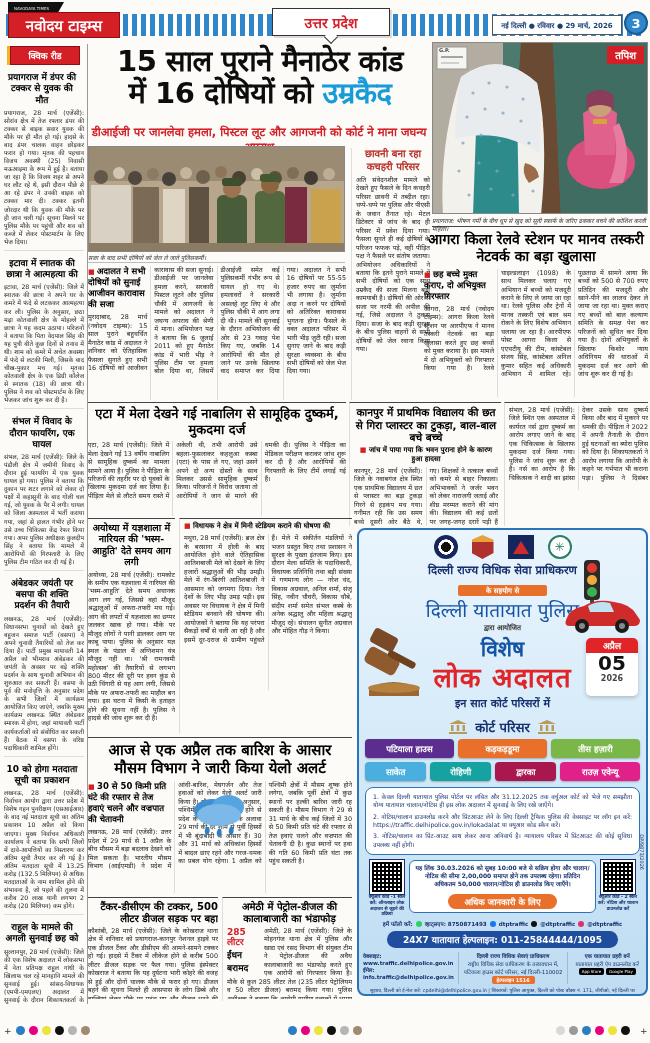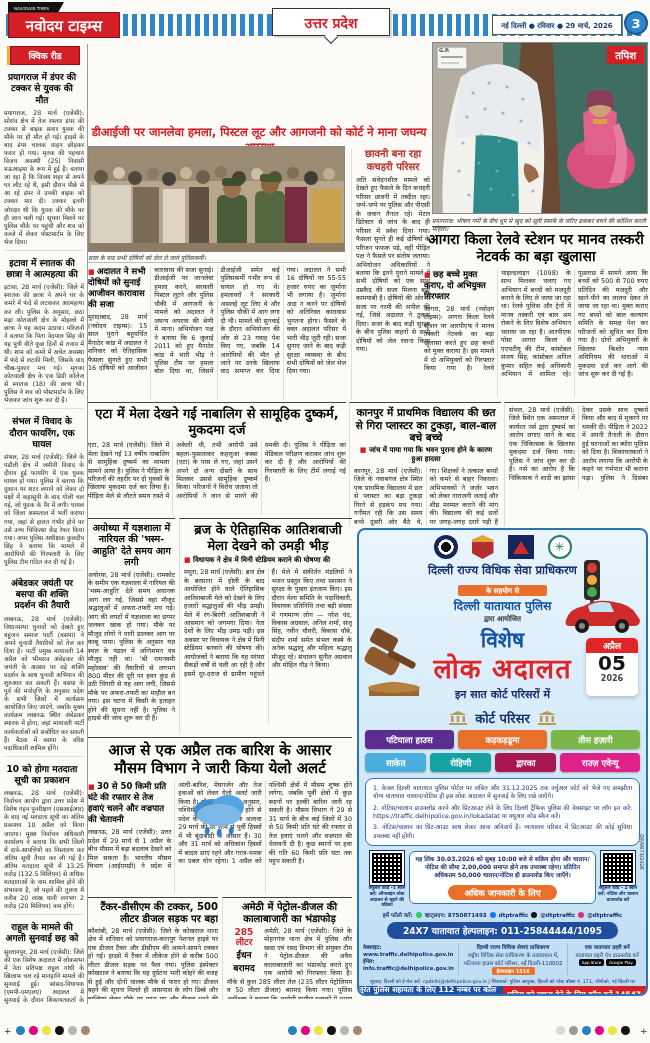--- a/index.html
+++ b/index.html
@@ -39,21 +39,21 @@
   .topline { border-top:1px solid #444; }
   .clip { overflow:hidden; }
 
   .tapish-label { background:#d51f27; color:#fff; font-weight:bold; font-size:10px; padding:2px 8px; }
 
   
   #ad { background:linear-gradient(180deg,#eaf5fd 0%,#cfe7f8 60%,#bfdcf2 100%); border:2px solid #2b74b8; border-radius:8px; overflow:hidden; }
   .ad-center { text-align:center; }
   .ad-org1 { color:#16306e; font-weight:bold; font-size:11.5px; }
   .ad-coop { display:inline-block; background:#e8702a; color:#fff; font-size:7px; font-weight:bold; padding:1px 28px; border-radius:2px; }
-  .ad-org2 { color:#1553a4; font-weight:bold; font-size:12px; }
+  .ad-org2 { color:#1553a4; font-weight:normal; font-size:19px; }
   .ad-by { color:#333; font-size:7px; font-weight:bold; }
   .ad-t1 { color:#1553a4; font-weight:bold; font-size:21px; }
   .ad-t2 { color:#e02427; font-weight:bold; font-size:27px; letter-spacing:1px; }
   .ad-sub { color:#16306e; font-weight:bold; font-size:11px; }
   .court-label { color:#16306e; font-weight:bold; font-size:13px; }
   .pill { color:#fff; font-weight:bold; font-size:8.5px; padding:4px 0; border-radius:4px; text-align:center; box-shadow:0 1px 2px #00000044; }
   .notesbox { background:#fff; border:1.5px solid #2b74b8; border-radius:8px; font-size:6.2px; color:#16306e; line-height:1.35; padding:5px 7px; text-align:justify; }
   .notesbox .n { margin-bottom:3px; }
   .qr { background-image:repeating-linear-gradient(0deg,#000 0 2px,transparent 2px 4px),repeating-linear-gradient(90deg,#000 0 2px,#fff 2px 4px); border:2px solid #fff; outline:1px solid #16306e; }
   .qr-cap { font-size:4.6px; color:#16306e; font-weight:bold; text-align:center; line-height:1.25; }
@@ -121,20 +121,24 @@
     <div class="rail-story">
       <div class="rail-title">10 को होगा मतदाता सूची का प्रकाशन</div>
       <div class="rail-body">लखनऊ, 28 मार्च (एजेंसी): निर्वाचन आयोग द्वारा उत्तर प्रदेश में विशेष गहन पुनरीक्षण (एसआईआर) के बाद नई मतदाता सूची का अंतिम प्रकाशन 10 अप्रैल को किया जाएगा। मुख्य निर्वाचन अधिकारी कार्यालय ने बताया कि सभी जिलों में दावे-आपत्तियों का निस्तारण कर अंतिम सूची तैयार कर ली गई है। अंतिम मतदाता सूची में 13.25 करोड़ (132.5 मिलियन) से अधिक मतदाताओं के नाम शामिल होने की संभावना है, जो पहले की तुलना में करीब 20 लाख यानी लगभग 2 करोड़ (20 मिलियन) कम होंगे।</div>
     </div>
     <div class="rail-story" style="border-bottom:none;">
       <div class="rail-title">राहुल के मामले की अगली सुनवाई छह को</div>
       <div class="rail-body">सुल्तानपुर, 28 मार्च (एजेंसी): जिले की एक विशेष अदालत में लोकसभा में नेता प्रतिपक्ष राहुल गांधी के खिलाफ चल रहे मानहानि मामले की सुनवाई हुई। सांसद-विधायक (एमपी-एमएलए) अदालत में सुनवाई के दौरान शिकायतकर्ता के वकील ने राहुल गांधी की ओर से दाखिल प्रार्थना पत्र पर आपत्ति दर्ज कराई। अदालत ने दोनों पक्षों को सुनने के बाद राहुल गांधी के मामले की अगली सुनवाई के लिए छह अप्रैल की तिथि तय की है।</div>
     </div>
   </div>
 
+  <div class="abs headline-xl" style="left:90px;top:46px;width:340px;height:72px;">
+    <div>15 साल पुराने मैनाठेर कांड</div>
+    <div><span>में 16 दोषियों को </span><span class="hl-blue">उम्रकैद</span></div>
+  </div>
   <div class="abs subhead-red" style="left:88px;top:124px;width:342px;height:18px;">डीआईजी पर जानलेवा हमला, पिस्टल लूट और आगजनी को कोर्ट ने माना जघन्य अपराध</div>
 
   <div class="abs" style="left:88px;top:146px;width:257px;height:106px;border:1px solid #888;overflow:hidden;">
     <svg width="257" height="106" viewBox="0 0 257 106">
       <rect width="257" height="106" fill="#b7a68c"></rect>
       <rect width="257" height="34" fill="#9b8b72"></rect>
       <g opacity="0.9">
         <circle cx="12" cy="30" r="7" fill="#5d5244"></circle>
           <circle cx="30" cy="26" r="6" fill="#d9cdbb"></circle>
           <circle cx="46" cy="31" r="7" fill="#4a4038"></circle>
@@ -268,21 +272,20 @@
       </div>
     </div>
   </div>
 
   <div class="abs clip topline" style="left:88px;top:518px;width:87px;height:216px;padding-top:3px;">
     <div class="story-head" style="font-size:9.5px;margin-bottom:3px;">अयोध्या में यज्ञशाला में नारियल की 'भस्म-आहुति' देते समय आग लगी</div>
     <div class="body-text clip" style="height:160px;">अयोध्या, 28 मार्च (एजेंसी): रामकोट के समीप एक यज्ञशाला में नारियल की 'भस्म-आहुति' देते समय अचानक आग लग गई, जिससे वहां मौजूद श्रद्धालुओं में अफरा-तफरी मच गई। आग की लपटों में यज्ञशाला का छप्पर जलकर खाक हो गया। मौके पर मौजूद लोगों ने पानी डालकर आग पर काबू पाया। पुलिस के अनुसार यज्ञ स्थल के पंडाल में अग्निशमन यंत्र मौजूद नहीं था। 'श्री रामनवमी महोत्सव' की तैयारियों से लगभग 800 मीटर की दूरी पर हवन कुंड से उठी चिंगारी से यह आग लगी, जिससे मौके पर अफरा-तफरी का माहौल बन गया। इस घटना में किसी के हताहत होने की सूचना नहीं है। पुलिस ने हादसे की जांच शुरू कर दी है।</div>
   </div>
 
   <div class="abs clip topline" style="left:179px;top:518px;width:173px;height:216px;padding:3px 0 0 4px;border-left:1px solid #ddd;">
-    <div class="story-head" style="font-size:13px;margin-bottom:3px;">ब्रज के ऐतिहासिक आतिशबाजी मेला देखने को उमड़ी भीड़</div>
     <div class="bullet-head" style="font-size:7px;">विधायक ने क्षेत्र में मिनी स्टेडियम कराने की घोषणा की</div>
     <div class="clip" style="height:156px;">
       <div class="cols2">
         <div class="body-text">मथुरा, 28 मार्च (एजेंसी): ब्रज क्षेत्र के बरसाना में होली के बाद आयोजित होने वाले ऐतिहासिक आतिशबाजी मेले को देखने के लिए हजारों श्रद्धालुओं की भीड़ उमड़ी। मेले में रंग-बिरंगी आतिशबाजी ने आसमान को जगमगा दिया। नेता देशों के लिए भीड़ उमड़ पड़ी। इस अवसर पर विधायक ने क्षेत्र में मिनी स्टेडियम बनवाने की घोषणा की। आयोजकों ने बताया कि यह परंपरा सैकड़ों वर्षों से चली आ रही है और इसमें दूर-दराज से ग्रामीण पहुंचते हैं। मेले में संकीर्तन मंडलियों ने भजन प्रस्तुत किए तथा प्रशासन ने सुरक्षा के पुख्ता इंतजाम किए। इस दौरान मेला समिति के पदाधिकारी, विधायक प्रतिनिधि तथा बड़ी संख्या में गणमान्य लोग — नरेश चंद, विकास अग्रवाल, अनिल शर्मा, संजू सिंह, नवीन चौधरी, विकास चौबे, संदीप शर्मा समेत संभल कस्बे के अनेक श्रद्धालु और महिला श्रद्धालु मौजूद रहे। संचालन सुनीत अग्रवाल और मोहित गौड़ ने किया।</div>
       </div>
     </div>
   </div>
 
   <div class="abs clip topline" style="left:88px;top:737px;width:264px;height:158px;padding-top:3px;">
     <div class="story-head" style="font-size:15px;">आज से एक अप्रैल तक बारिश के आसार</div>
@@ -304,21 +307,21 @@
   </div>
 
   <div class="abs clip topline" style="left:88px;top:897px;width:130px;height:104px;padding-top:3px;">
     <div class="story-head" style="font-size:10px;margin-bottom:2px;text-align:right;">टैंकर-डीसीएम की टक्कर, 500 लीटर डीजल सड़क पर बहा</div>
     <div class="body-text clip" style="height:72px;">कौशांबी, 28 मार्च (एजेंसी): जिले के कोखराज थाना क्षेत्र में शनिवार को प्रयागराज-कानपुर नेशनल हाइवे पर एक डीजल टैंकर और डीसीएम की आमने-सामने टक्कर हो गई। हादसे में टैंकर में लीकेज होने से करीब 500 लीटर डीजल सड़क पर फैल गया। पुलिस इंस्पेक्टर कोखराज ने बताया कि यह दुर्घटना भारी कोहरे की वजह से हुई और दोनों चालक मौके से फरार हो गए। डीजल बहने की सूचना मिलते ही आसपास के लोग डिब्बे और बाल्टियां लेकर मौके पर पहुंच गए और डीजल भरने की होड़ लग गई, जिससे कुछ समय के लिए यातायात बाधित रहा और अफरा-तफरी की स्थिति बन गई।</div>
   </div>
 
   <div class="abs clip topline" style="left:222px;top:897px;width:130px;height:104px;padding:3px 0 0 4px;border-left:1px solid #ddd;">
     <div class="story-head" style="font-size:10px;margin-bottom:2px;">अमेठी में पेट्रोल-डीजल की कालाबाजारी का भंडाफोड़</div>
     <div style="overflow:hidden;height:72px;">
-      <div style="float:left;width:34px;margin:1px 3px 1px 0;text-align:center;">
+      <div style="float:left;width:34px;margin:1px 3px 1px 0;text-align:left;">
         <div class="inset-red">285 लीटर</div>
         <div class="inset-blk">ईंधन बरामद</div>
       </div>
       <div class="body-text">अमेठी, 28 मार्च (एजेंसी): जिले के मोहनगंज थाना क्षेत्र में पुलिस और खाद्य एवं रसद विभाग की संयुक्त टीम ने पेट्रोल-डीजल की अवैध कालाबाजारी का भंडाफोड़ करते हुए एक आरोपी को गिरफ्तार किया है। मौके से कुल 285 लीटर तेल (235 लीटर पेट्रोलियम व 50 लीटर डीजल) बरामद किया गया। पुलिस अधीक्षक ने बताया कि आरोपी ग्रामीण इलाकों में भ्रमण कर महंगे दामों पर अवैध रूप से तेल बेचता था। आरोपी के खिलाफ आवश्यक वस्तु अधिनियम के तहत मुकदमा दर्ज कर अग्रिम कार्रवाई शुरू कर दी गई है। मौके पर पहुंची खाद्य विभाग की टीम ने नमूने लेकर जांच के लिए भेजे हैं, जांच के बाद आगे की कार्रवाई की जाएगी।</div>
     </div>
   </div>
 
   <div id="ad" class="abs" style="left:357px;top:528px;width:291px;height:468px;">
 
     <div style="display:flex;justify-content:center;gap:14px;margin-top:5px;">

